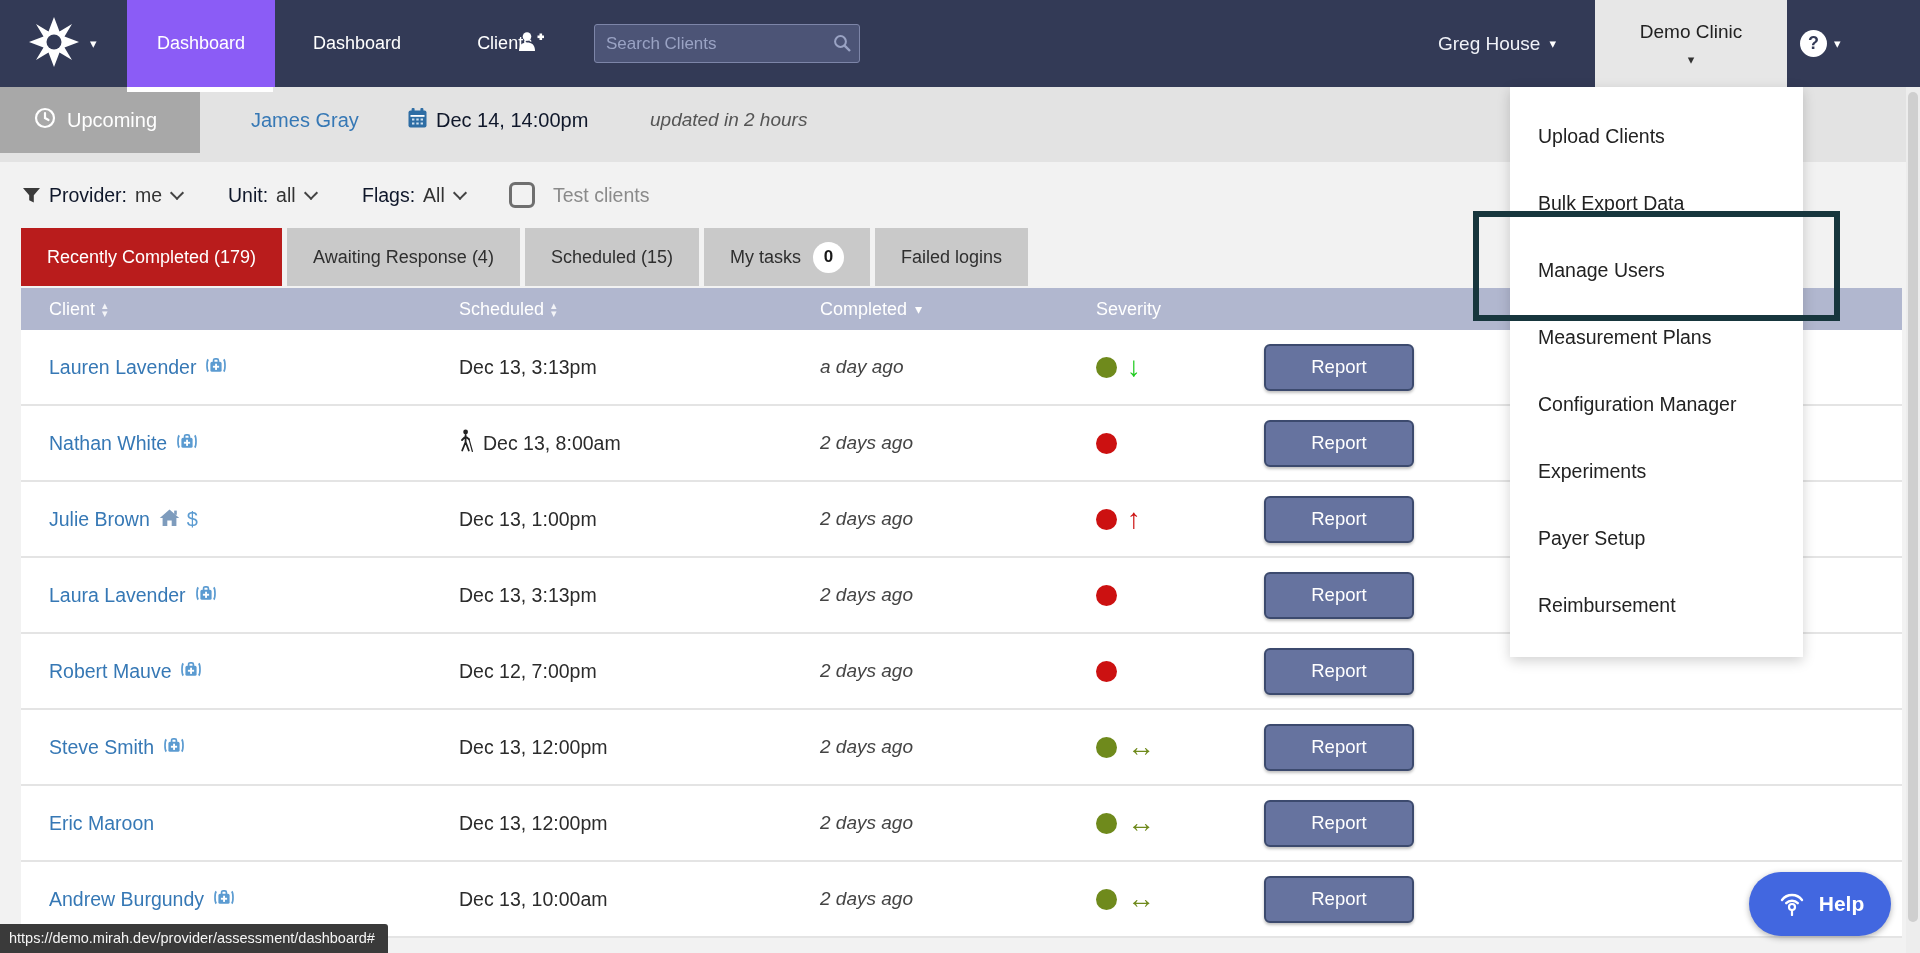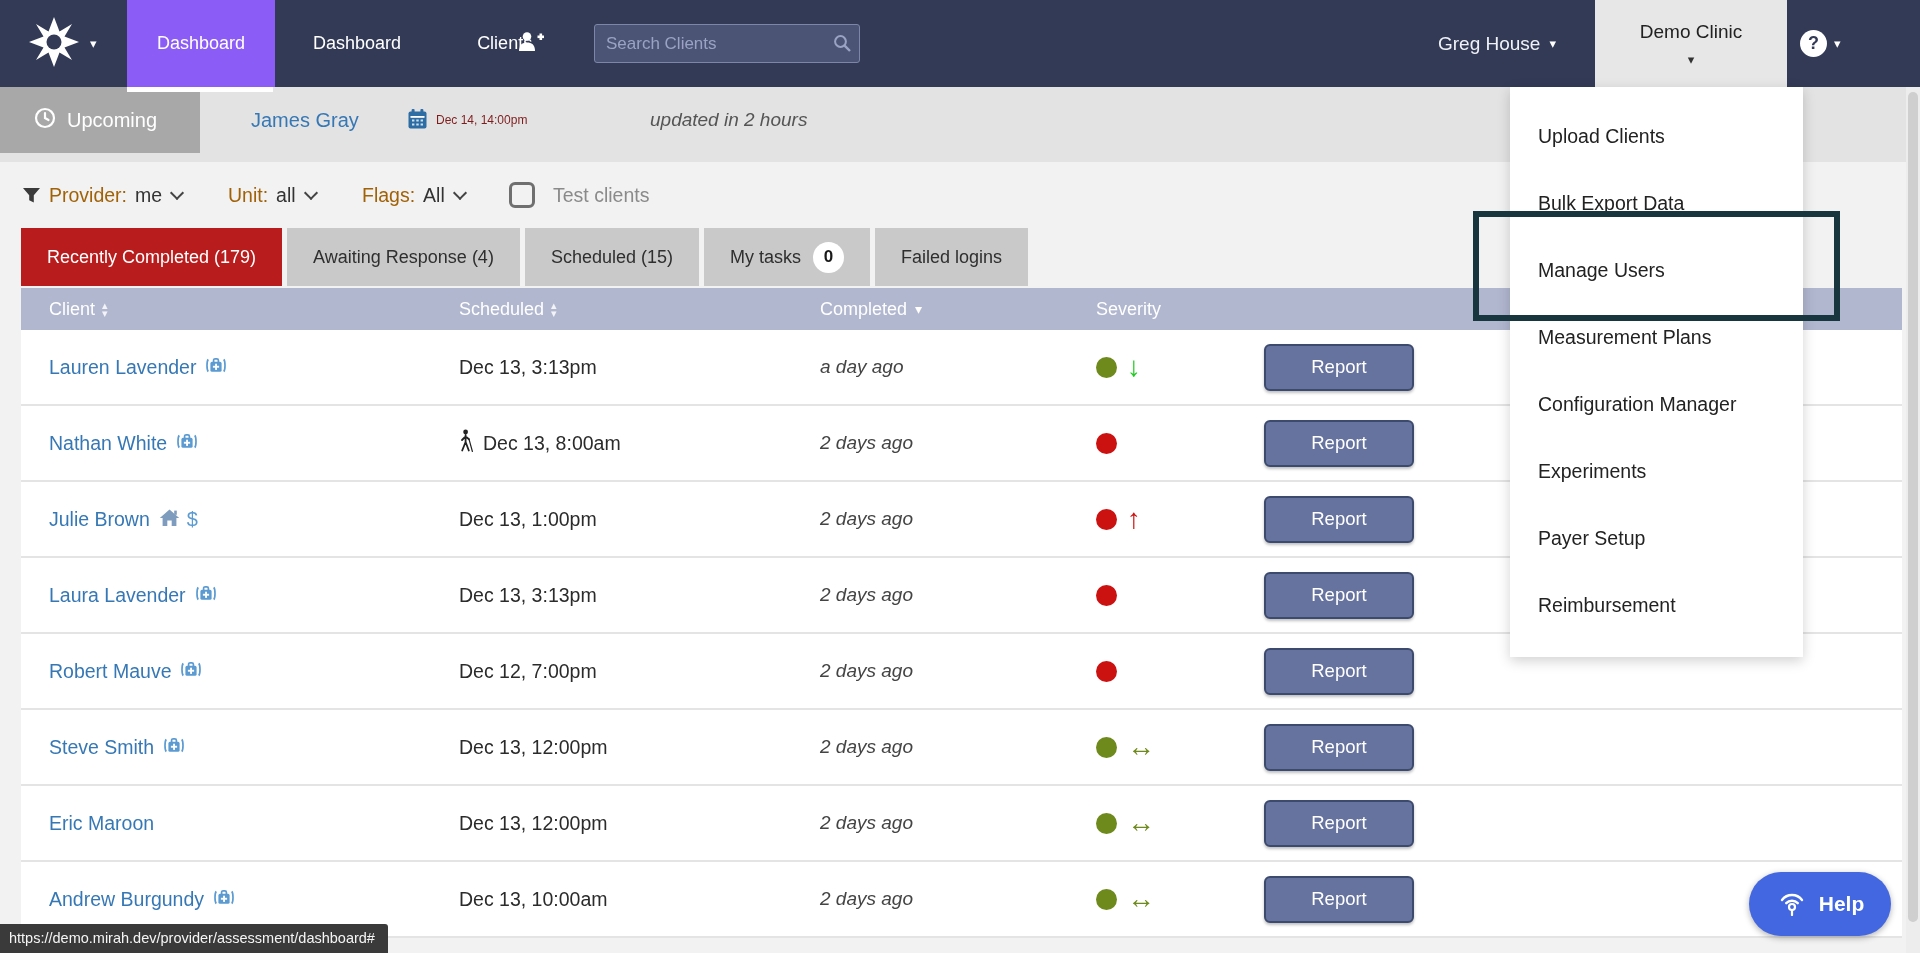--- a/index.html
+++ b/index.html
@@ -27,29 +27,29 @@
   .clinic-menu .menu-caret { color:#333; }
   .help-toggle { left:1800px; gap:7px; cursor:pointer; }
   .q-circle { width:27px; height:27px; border-radius:50%; background:#fff; color:#333a56; font-weight:bold; font-size:18px; display:flex; align-items:center; justify-content:center; }
   .dash-underline { position:absolute; top:87px; left:127px; width:146px; height:5px; background:#fff; z-index:45; }
 
   
   .upcoming-bar { position:absolute; top:87px; left:0; width:1920px; height:75px; background:#e3e3e3; }
   .up-abs { position:absolute; top:0; height:66px; display:flex; align-items:center; }
   .up-box { left:0; width:200px; background:#a8a8a8; color:#fff; font-size:20px; gap:11px; padding-left:34px; }
   .up-client { left:251px; color:#3678b5; font-size:20px; cursor:pointer; }
-  .up-date { left:408px; color:#7f1d1d; font-size:12px; gap:9px; cursor:pointer; }
+  .up-date { left:408px; color:#0f172a; font-size:20px; gap:9px; cursor:pointer; }
   .up-note { left:650px; color:#555; font-size:19px; font-style:italic; }
 
   
   .filter-row { position:absolute; top:162px; left:0; width:1920px; height:66px; }
   .f-abs { position:absolute; top:0; height:66px; display:flex; align-items:center; }
   .f-funnel { left:22px; }
   .f-provider { left:49px; } .f-unit { left:228px; } .f-flags { left:362px; }
-  .f-label { color:#a16207; font-size:19.5px; cursor:pointer; }
+  .f-label { color:#0f172a; font-size:19.5px; cursor:pointer; }
   .f-value { color:#333; font-size:19.5px; margin-left:8px; }
   .chev { width:10px; height:10px; border-right:2px solid #444; border-bottom:2px solid #444; transform:rotate(45deg); margin-left:10px; margin-top:-5px; }
   .f-check { left:509px; } .f-tc-label { left:553px; color:#8a8a8a; font-size:19.5px; }
   .checkbox { width:26px; height:26px; border:3px solid #6f6f6f; border-radius:6px; background:#f2f2f2; cursor:pointer; }
 
   
   .tabs-row { position:absolute; top:228px; left:21px; display:flex; gap:5px; height:58px; }
   .tab { background:#c9c9c9; color:#2f2f2f; font-size:18px; padding:0 26px; display:flex; align-items:center; gap:12px; cursor:pointer; }
   .tab.active { background:#b91c1c; color:#fff; }
   .badge { width:31px; height:31px; border-radius:50%; background:#fff; color:#1a1a1a; font-weight:bold; font-size:17px; display:flex; align-items:center; justify-content:center; }

